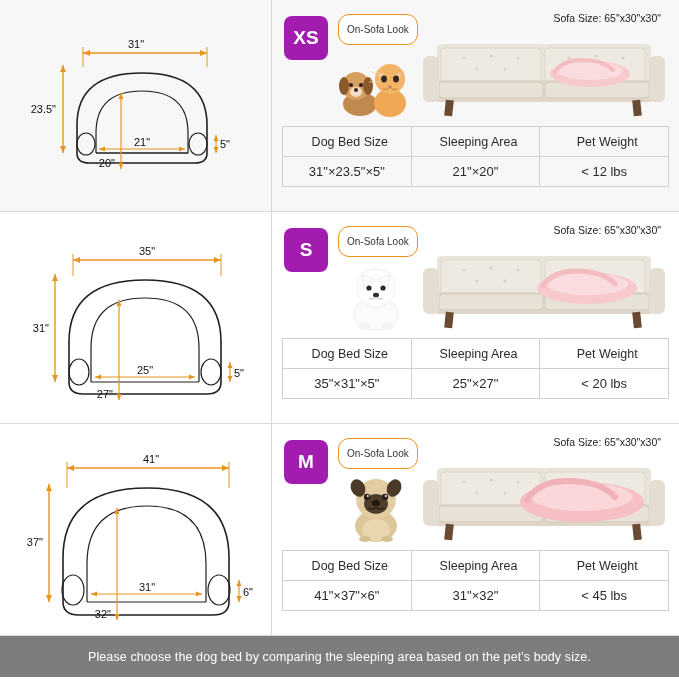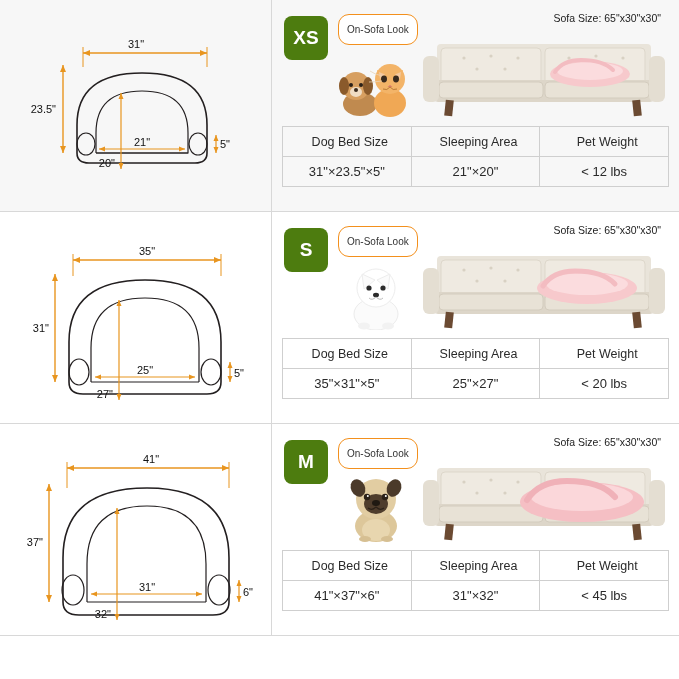--- a/index.html
+++ b/index.html
@@ -33,21 +33,21 @@
     position:relative;
     padding: 8px 10px 6px 10px;
     display:flex;
     flex-direction:column;
   }
 
   
   .top-area { display:flex; align-items:flex-start; height:112px; position:relative; }
   .size-badge {
     width:44px; height:44px; border-radius:8px;
-    background:#4d7c0f;
+    background:#a21caf;
     color:#fff; font-weight:bold;
     display:flex; align-items:center; justify-content:center;
     font-size:19px;
     margin-top:8px; margin-left:2px;
     flex:0 0 auto;
   }
   .pill {
     position:absolute;
     left:56px; top:6px;
     border:1px solid #f3901d;
@@ -454,13 +454,14 @@
         <tr>
           <td>41"×37"×6"</td>
           <td>31"×32"</td>
           <td>&lt; 45 lbs</td>
         </tr>
       </tbody>
         </table>
     </div>
   </div>
 
+  <div class="footer">Please choose the dog bed by comparing the sleeping area based on the pet's body size.</div>
 </div>
 
 </body></html>

